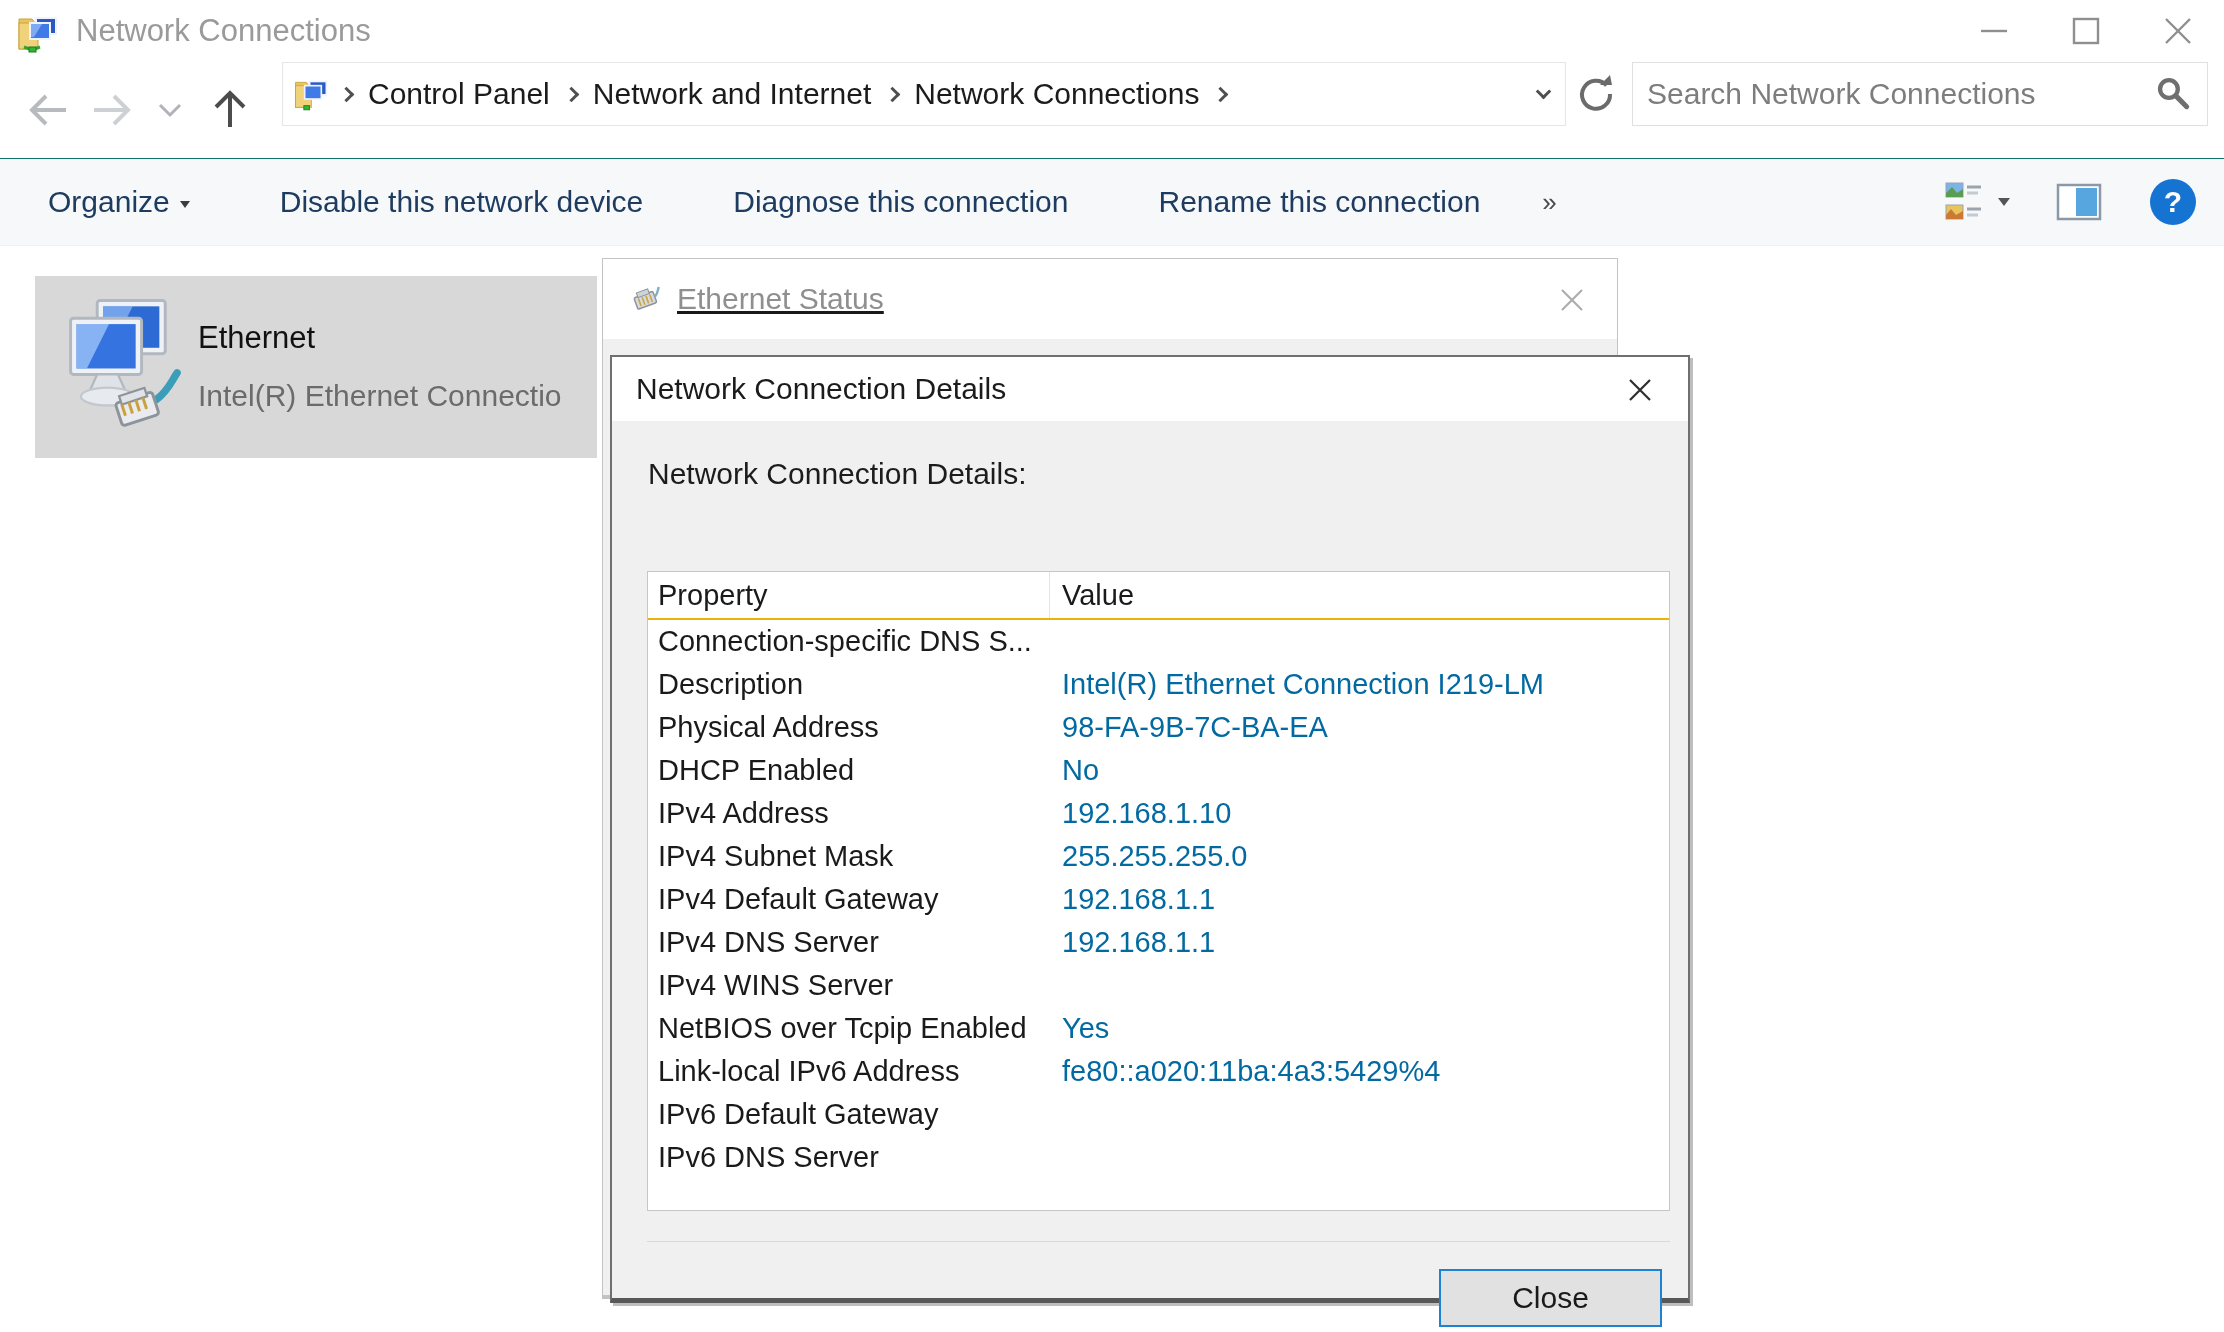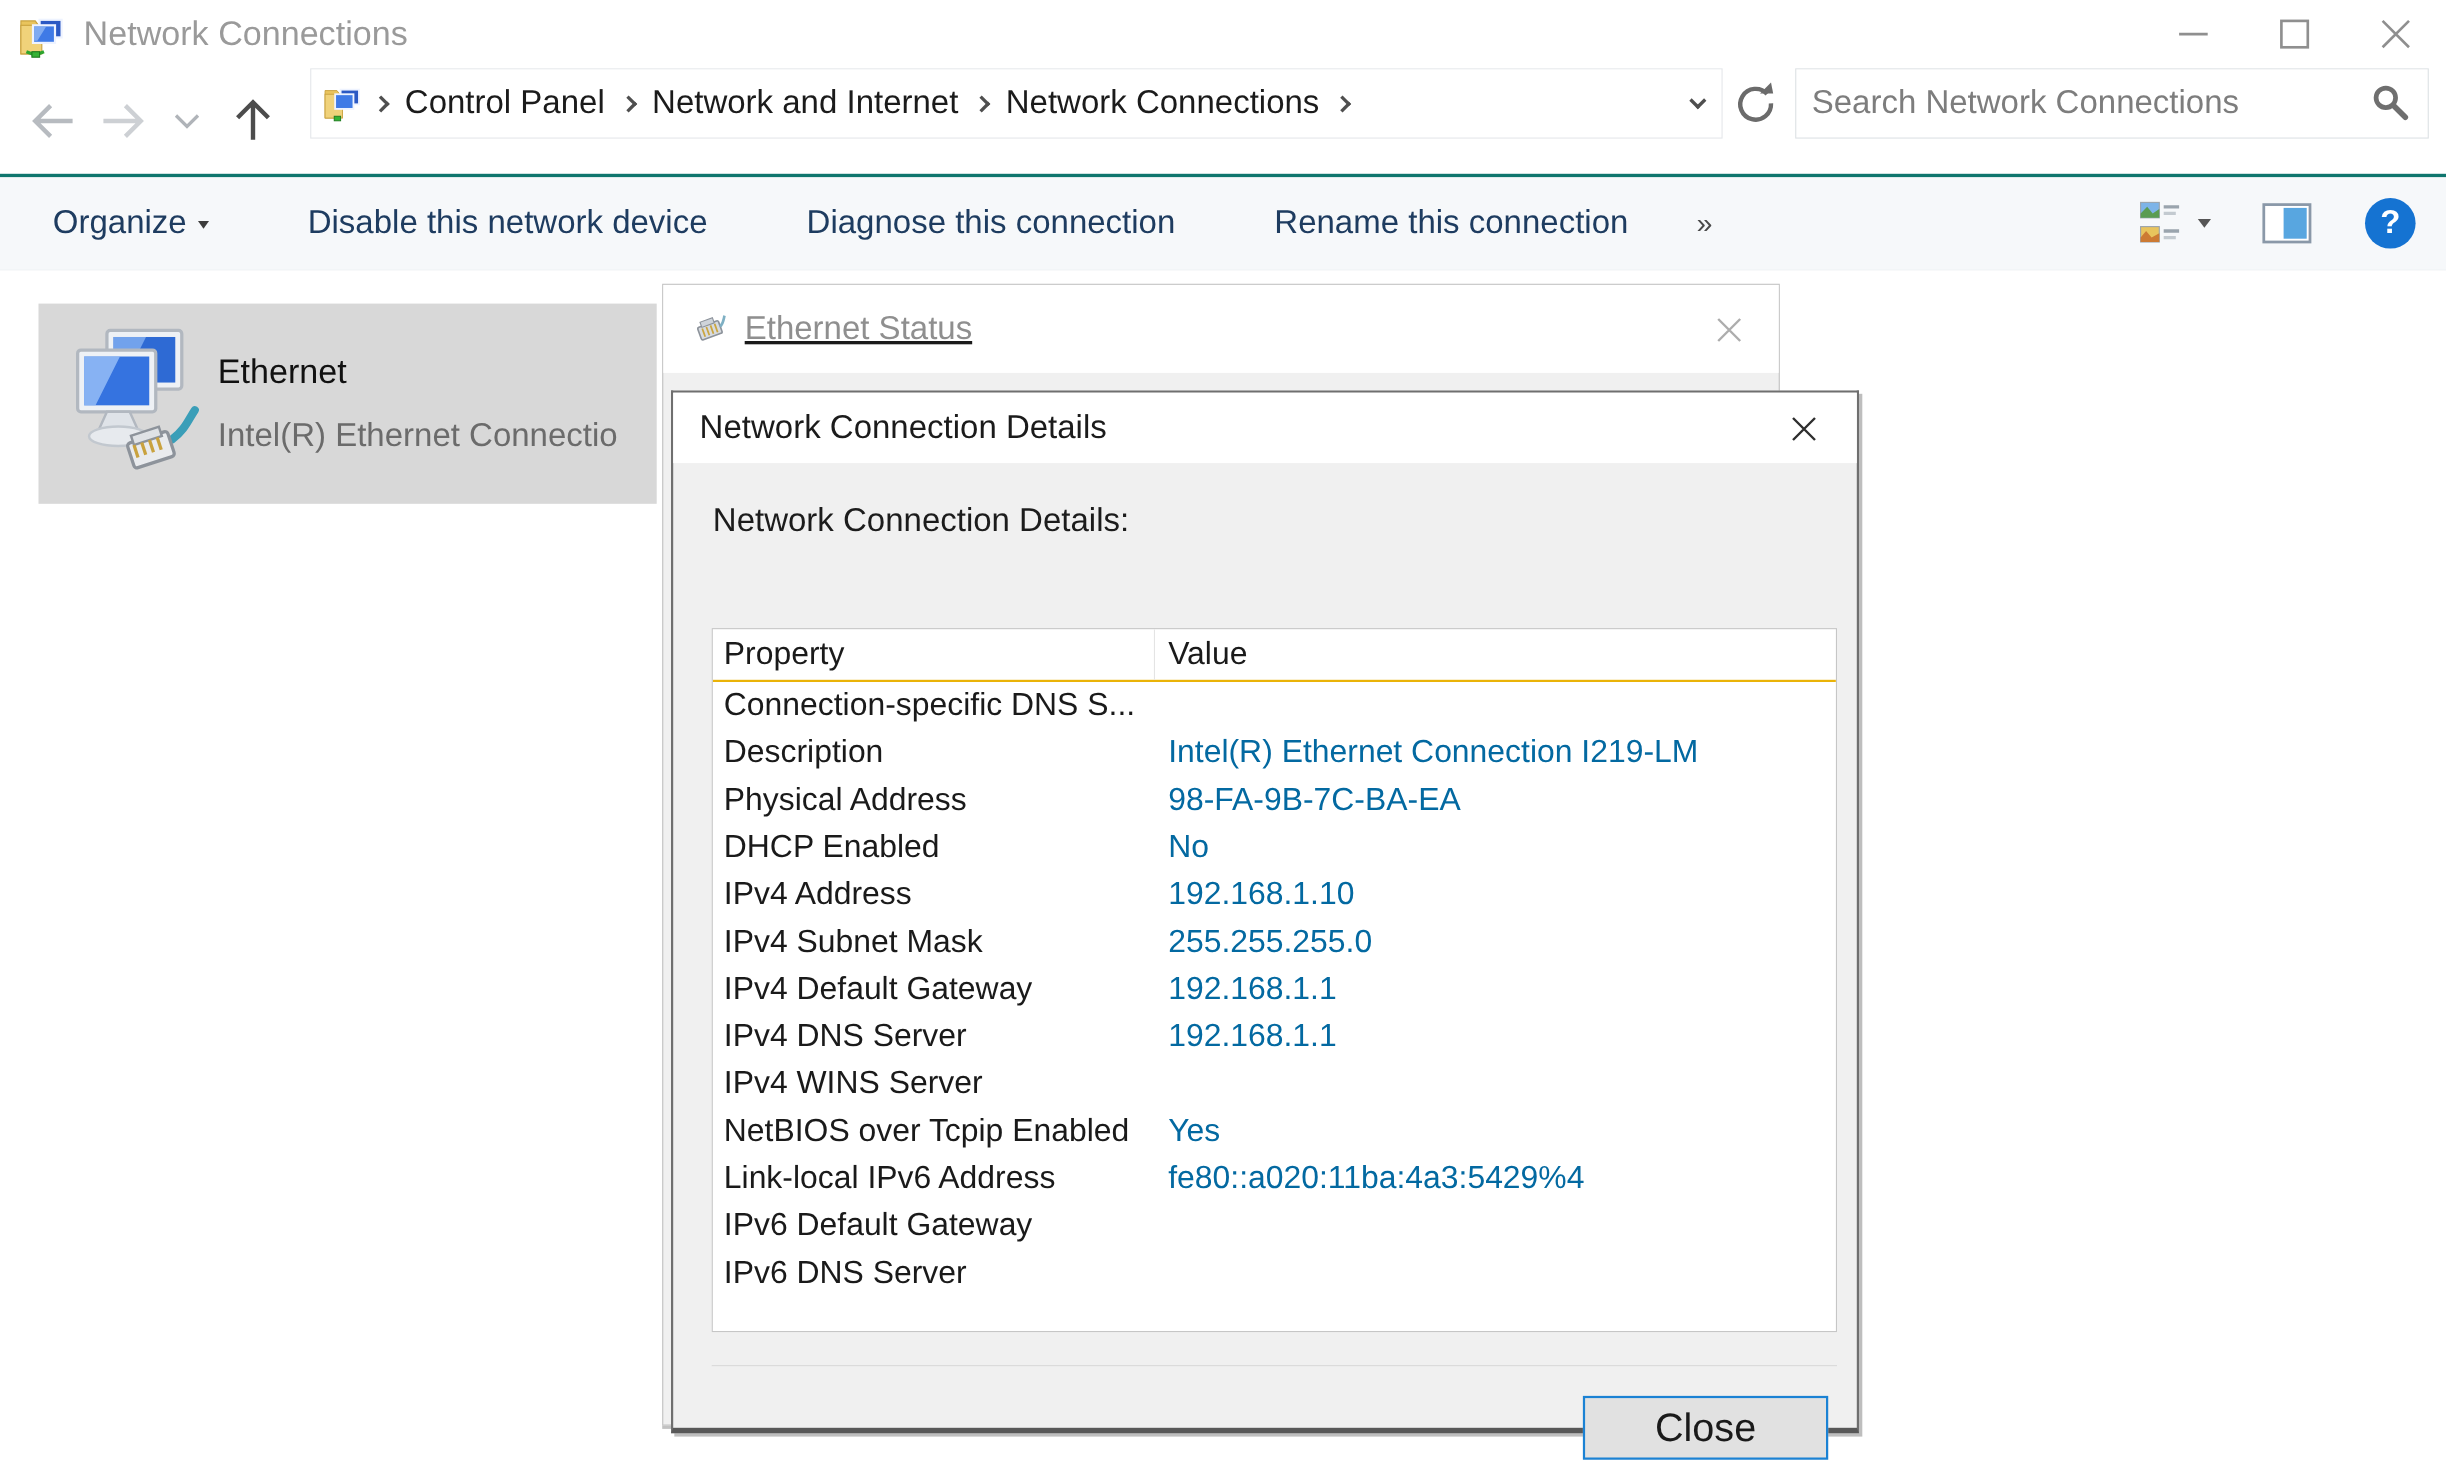--- a/index.html
+++ b/index.html
@@ -31,21 +31,21 @@
     margin-left:10px; flex:1; height:64px; border:1px solid #dde1e4; background:#fff;
     display:flex; align-items:center; padding:0 14px;
   }
   .searchbox input {
     border:none; outline:none; flex:1; font-family:"Liberation Sans", sans-serif;
     font-size:30px; color:#0c4a6e; background:transparent;
   }
   .searchbox input::placeholder { color:#7d7d7d; opacity:1; }
   
   .toolbar {
-    height:88px; background:#f6f8fa; border-top:3px solid #0f766e; border-bottom:1px solid #eef1f3;
+    height:88px; background:#f6f8fa; border-top:1px solid #0f766e; border-bottom:1px solid #eef1f3;
     display:flex; align-items:center; padding:0 48px; position:relative;
   }
   .tool-item { font-size:30px; color:#1e3c60; white-space:nowrap; cursor:default; }
   .caret-down { width:0; height:0; border-left:6px solid transparent; border-right:6px solid transparent; border-top:8px solid #3c3c3c; display:inline-block; margin-left:10px; vertical-align:middle; }
   .tool-gap { width:90px; }
   .tool-right { position:absolute; right:28px; display:flex; align-items:center; }
   .help-circle { width:46px; height:46px; border-radius:50%; background:#1573d2; color:#fff; font-size:30px; font-weight:bold; display:flex; align-items:center; justify-content:center; }
   
   .content { position:relative; height:1084px; background:#fff; }
   .eth-item {
@@ -82,21 +82,21 @@
   .tbl-header .th-prop { width:402px; border-right:1px solid #e4e4e4; display:flex; align-items:center; padding-left:10px; }
   .tbl-header .th-val { flex:1; display:flex; align-items:center; padding-left:12px; }
   .tbl-header span { font-size:29px; color:#1a1a1a; }
   .tbl-row { display:flex; height:43px; align-items:center; }
   .td-prop { width:402px; padding-left:10px; font-size:29px; color:#1a1a1a; white-space:nowrap; overflow:hidden; }
   .td-val { flex:1; padding-left:12px; font-size:29px; color:#0369a1; white-space:nowrap; overflow:hidden; }
   .details-sep { position:absolute; left:35px; top:820px; width:1023px; height:1px; background:#d9d9d9; }
   .close-btn {
     position:absolute; left:827px; top:848px; width:223px; height:58px;
     background:#e1e1e1; border:2px solid #1b82d4; font-family:"Liberation Sans", sans-serif;
-    font-size:36px; color:#1a1a1a; display:flex; align-items:center; justify-content:center; cursor:default;
+    font-size:30px; color:#1a1a1a; display:flex; align-items:center; justify-content:center; cursor:default;
   }
 </style>
 </head>
 <body>
 
 <div class="screen">
 
   <div class="titlebar">
     <svg class="app-icon" viewBox="0 0 48 48">
       <path d="M3 10 h13 l3 4 h0 v26 h-16 z" fill="#e9c45d" stroke="#c9a23e"></path>

